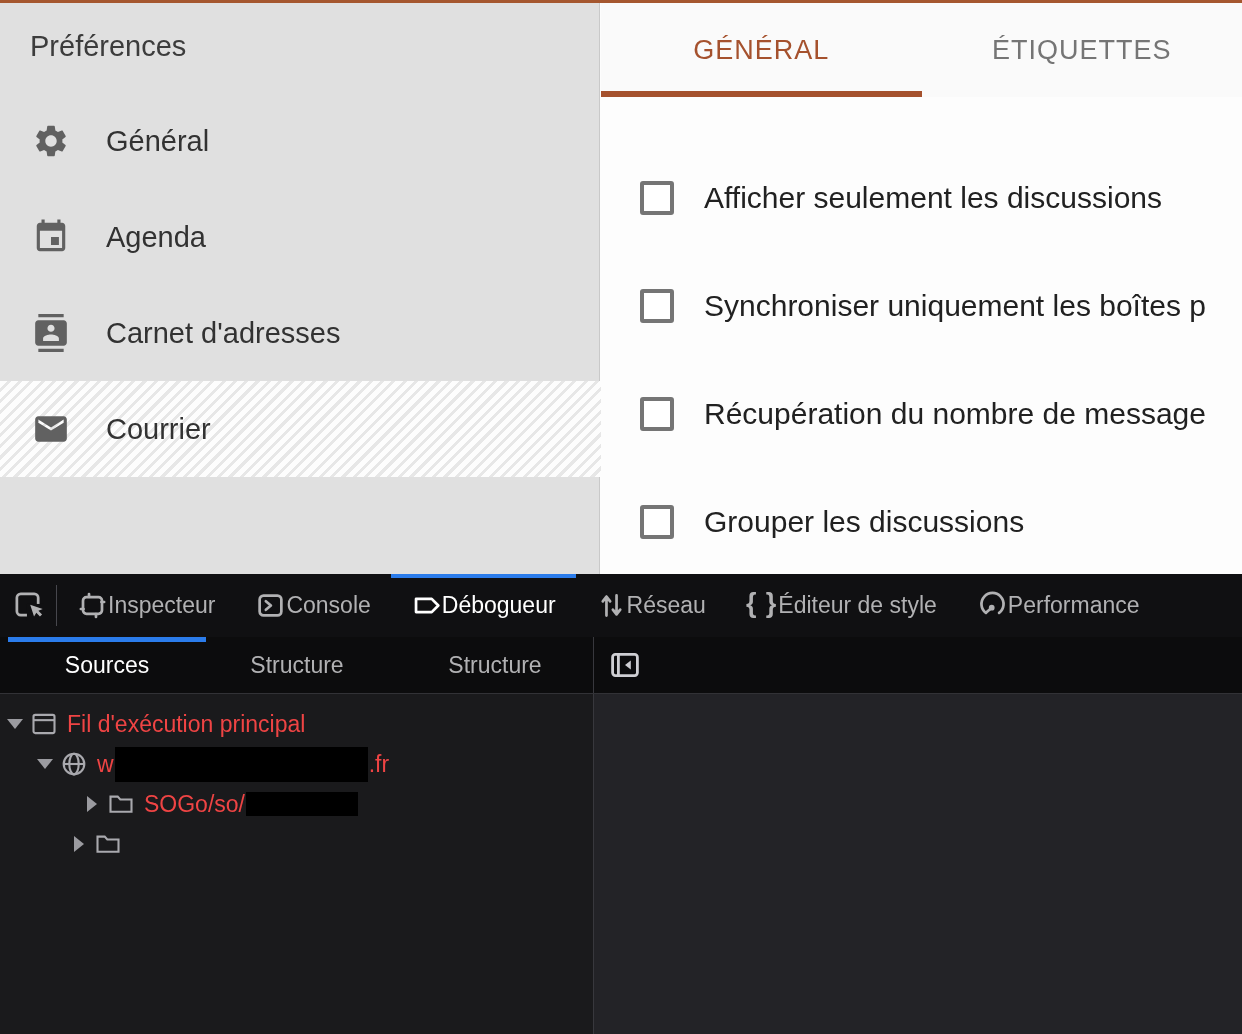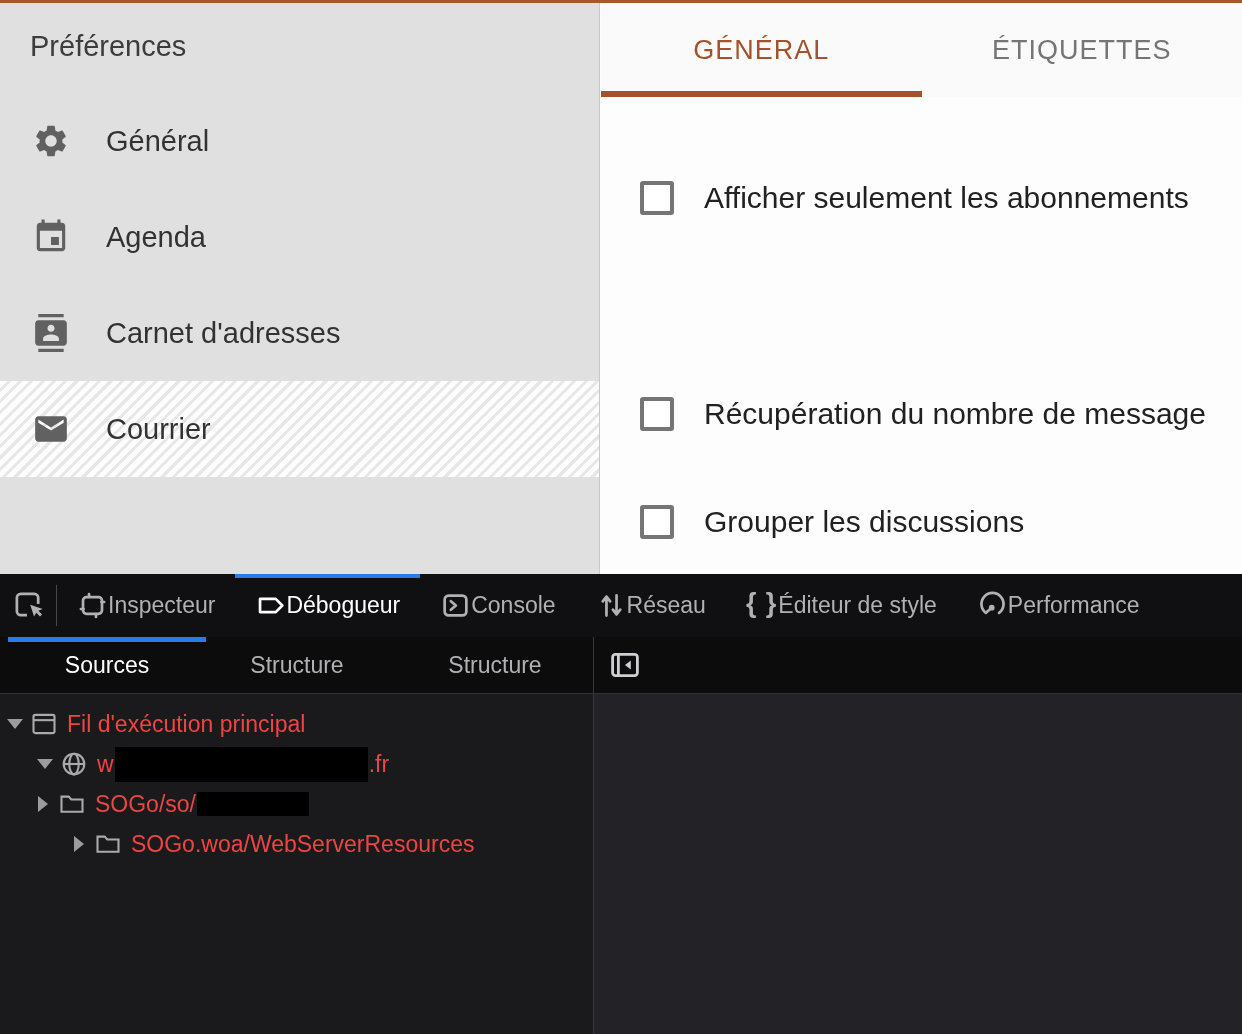--- a/index.html
+++ b/index.html
@@ -7,21 +7,21 @@
        font-family:"Liberation Sans",sans-serif;background:#fdfdfd;}
   
   .top-accent{position:absolute;top:0;left:0;width:100%;height:3px;background:#a5572f;z-index:30;}
 
   
   .prefs{position:absolute;top:0;left:0;width:1242px;height:575px;background:#fdfdfd;}
   .sidebar{position:absolute;top:0;left:0;width:600px;height:575px;background:#e0e0e0;border-right:1px solid #c9c9c9;box-sizing:border-box;}
   .prefs-title{position:absolute;left:30px;top:30px;font-size:29px;color:#3c3c3c;}
   .nav-item{position:absolute;left:0;width:100%;height:96px;cursor:pointer;}
   .nav-item.selected{background-color:#fdfdfd;
-    background-image:repeating-linear-gradient(135deg,rgba(255,255,255,0) 0 5px,#e7e7e7 5px 8px);}
+    background-image:repeating-linear-gradient(135deg,rgba(255,255,255,0) 0 5px,#e7e7e7 5px 8px);padding-left:14px;}
   .nav-icon{position:absolute;left:32px;top:50%;transform:translateY(-50%);width:38px;height:38px;}
   .nav-icon svg{width:38px;height:38px;fill:#616161;}
   .nav-label{position:absolute;left:106px;top:50%;transform:translateY(-50%);font-size:29px;color:#323232;white-space:nowrap;}
 
   .content{position:absolute;top:3px;left:601px;right:0;height:572px;background:#fdfdfd;overflow:hidden;}
   .tabbar{position:absolute;top:0;left:0;right:0;height:94px;background:#fafafa;}
   .tab{position:absolute;top:0;height:94px;width:50%;display:flex;align-items:center;justify-content:center;
        font-size:27px;letter-spacing:1px;color:#757575;cursor:pointer;}
   .tab.active{color:#a5512d;}
   .tab.active::after{content:"";position:absolute;left:0;right:0;bottom:0;height:6px;background:#a5512d;}
@@ -120,21 +120,25 @@
     </div>
 
     <div class="content">
       <div class="tabbar">
         <div class="tab active" style="left:0">GÉNÉRAL</div>
         <div class="tab" style="left:50%">ÉTIQUETTES</div>
       </div>
 
       <div class="opt-row" style="top:173px">
         <span class="opt-box"></span>
-        <span class="opt-label">Afficher seulement les abonnements</span>
+        <span class="opt-label">Afficher seulement les discussions</span>
+      </div>
+      <div class="opt-row" style="top:281px">
+        <span class="opt-box"></span>
+        <span class="opt-label">Synchroniser uniquement les boîtes p</span>
       </div>
       <div class="opt-row" style="top:389px">
         <span class="opt-box"></span>
         <span class="opt-label">Récupération du nombre de message</span>
       </div>
       <div class="opt-row" style="top:497px">
         <span class="opt-box"></span>
         <span class="opt-label">Grouper les discussions</span>
       </div>
     </div>
@@ -153,33 +157,33 @@
       <div class="dt-sep"></div>
 
       <div class="dt-tab">
         <svg viewBox="0 0 16 16">
           <rect x="3.1" y="3.7" width="9.8" height="8.6" rx="1.8"></rect>
           <path d="M6.2 2.1v1.4M9.8 12.5v1.4M2 9.8h1.4M12.6 6.2H14"></path>
         </svg>
         <span>Inspecteur</span>
       </div>
 
+      <div class="dt-tab">
+        <svg viewBox="0 0 16 16">
+          <rect x="2.4" y="2.9" width="11.2" height="10.2" rx="2"></rect>
+          <path d="M5.6 5.8 8.2 8 5.6 10.2"></path>
+        </svg>
+        <span>Console</span>
+      </div>
+
       <div class="dt-tab active">
         <svg viewBox="0 0 16 16" style="stroke-width:1.6">
           <path d="M2.6 4.6h8.1l3.4 3.4-3.4 3.4H2.6z"></path>
         </svg>
         <span>Débogueur</span>
-      </div>
-
-      <div class="dt-tab">
-        <svg viewBox="0 0 16 16">
-          <rect x="2.4" y="2.9" width="11.2" height="10.2" rx="2"></rect>
-          <path d="M5.6 5.8 8.2 8 5.6 10.2"></path>
-        </svg>
-        <span>Console</span>
       </div>
 
       <div class="dt-tab">
         <svg viewBox="0 0 16 16">
           <path d="M5.4 13.2V3.6M5.4 3.4 3.5 5.9M5.4 3.4l1.9 2.5M10.6 2.8v9.6M10.6 12.6 8.7 10.1M10.6 12.6l1.9-2.5"></path>
         </svg>
         <span>Réseau</span>
       </div>
 
       <div class="dt-tab">
@@ -236,21 +240,21 @@
                 <circle cx="8" cy="8" r="5.9"></circle>
                 <ellipse cx="8" cy="8" rx="2.7" ry="5.9"></ellipse>
                 <path d="M2.1 8h11.8"></path>
               </svg>
           </span>
           <span>w</span>
           <span class="redact big"></span>
           <span>.fr</span>
         </div>
 
-        <div class="tree-row" style="top:90px;padding-left:34px">
+        <div class="tree-row" style="top:90px;padding-left:83px">
           <span class="tw-exp">
               <span class="tri-right"></span>
             </span>
           <span class="tree-icon">
             <svg viewBox="0 0 16 16">
                 <path d="M2 3.8h4.1l1.5 1.6H14v7H2z"></path>
               </svg>
           </span>
           <span>SOGo/so/</span>
           <span class="redact small"></span>
@@ -258,21 +262,20 @@
 
         <div class="tree-row" style="top:130px;padding-left:70px">
           <span class="tw-exp">
               <span class="tri-right"></span>
             </span>
           <span class="tree-icon">
             <svg viewBox="0 0 16 16">
                 <path d="M2 3.8h4.1l1.5 1.6H14v7H2z"></path>
               </svg>
           </span>
-          <span>SOGo.woa/WebServerResources</span>
         </div>
 
       </div>
       <div class="body-vdiv"></div>
       <div class="right-panel"></div>
     </div>
   </div>
 </div>
 
 </body></html>

